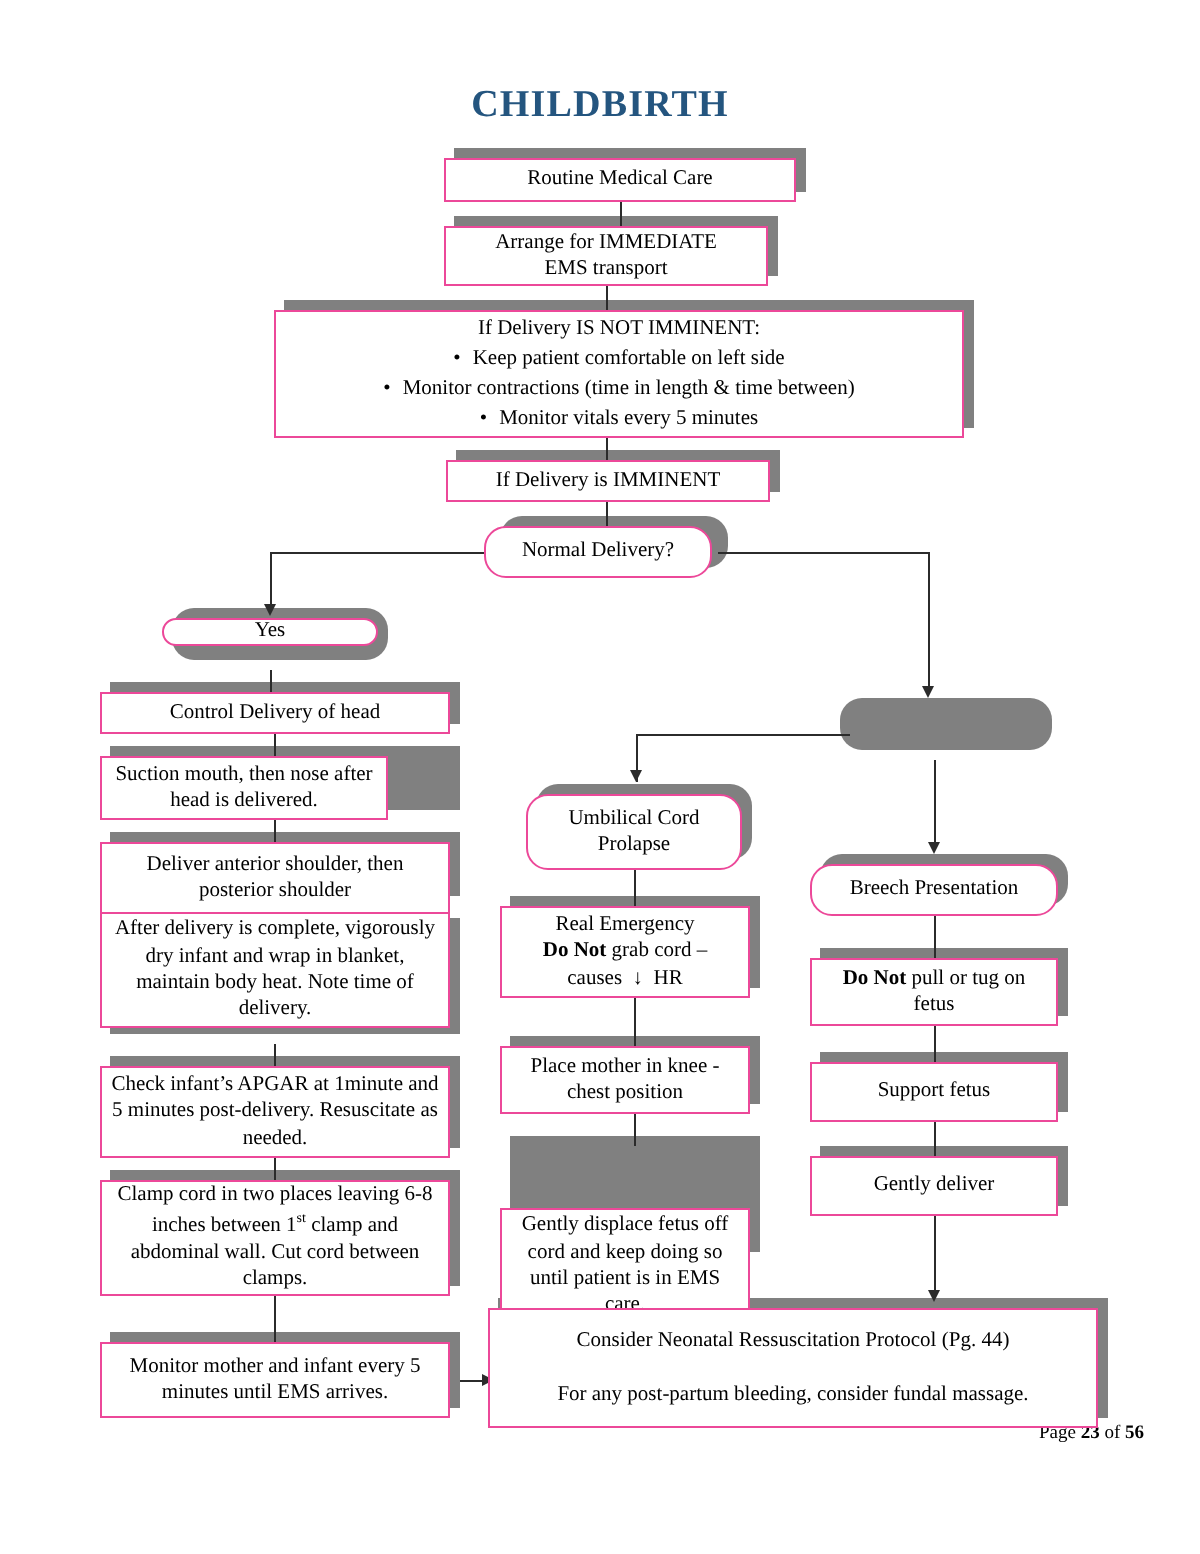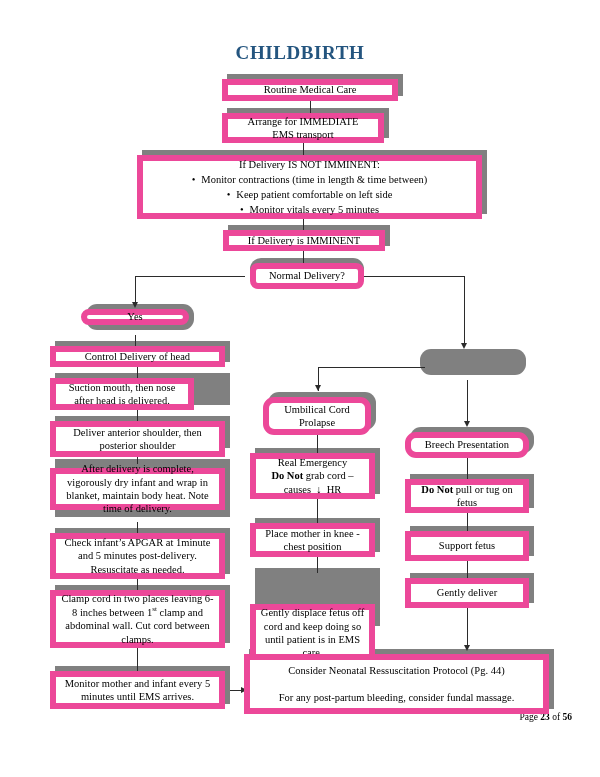--- a/index.html
+++ b/index.html
@@ -22,21 +22,21 @@
     letter-spacing:.6px;
     color:#24557f;
     font-family:"Liberation Serif","DejaVu Serif",serif;
   }
 
   
   .node{
     position:absolute;
     box-sizing:border-box;
     background:#ffffff;
-    border:6px solid #ec4899;
+    border:1px solid #ec4899;
     display:flex;align-items:center;justify-content:center;
     text-align:center;
     font-size:10.5px;
     line-height:1.28;
     padding:2px 4px;
     z-index:5;
   }
   .node .txt{display:block;width:100%;}
   
   .shadow{
@@ -99,37 +99,37 @@
     <span class="txt"><span style="white-space:pre-line">Arrange for IMMEDIATE
 EMS transport</span></span>
   </div>
 
   <div class="vline" style="left:303px;top:143px;height:12px;"></div>
 
   <div class="shadow" style="left:142px;top:150px;width:345px;height:64px;"></div>
   <div class="node" style="left:137px;top:155px;width:345px;height:64px;justify-content:center;">
     <span class="txt bullets">
       <span class="hd">If Delivery IS NOT IMMINENT:</span>
+      <span class="bl">Keep patient comfortable on left side</span>
       <span class="bl">Monitor contractions (time in length &amp; time between)</span>
-      <span class="bl">Keep patient comfortable on left side</span>
       <span class="bl">Monitor vitals every 5 minutes</span>
     </span>
   </div>
 
   <div class="vline" style="left:303px;top:219px;height:11px;"></div>
 
   <div class="shadow" style="left:228px;top:225px;width:162px;height:21px;"></div>
   <div class="node" style="left:223px;top:230px;width:162px;height:21px;">
     <span class="txt">If Delivery is IMMINENT</span>
   </div>
 
   <div class="vline" style="left:303px;top:251px;height:12px;"></div>
 
   <div class="shadow round" style="left:250px;top:258px;width:114px;height:26px;"></div>
-  <div class="node round" style="left:250px;top:263px;width:114px;height:26px;border-radius:8px;">
+  <div class="node round" style="left:242px;top:263px;width:114px;height:26px;">
     <span class="txt">Normal Delivery?</span>
   </div>
 
   <div class="hline" style="left:135px;top:276px;width:110px;"></div>
   <div class="vline" style="left:135px;top:276px;height:27px;"></div>
   <div class="arrow-d" style="left:131.5px;top:302px;"></div>
 
   <div class="hline" style="left:359px;top:276px;width:106px;"></div>
   <div class="vline" style="left:464px;top:276px;height:68px;"></div>
   <div class="arrow-d" style="left:460.5px;top:343px;"></div>
@@ -156,21 +156,21 @@
   <div class="vline" style="left:137px;top:410px;height:11px;"></div>
 
   <div class="shadow" style="left:55px;top:416px;width:175px;height:32px;"></div>
   <div class="node" style="left:50px;top:421px;width:175px;height:36px;">
     <span class="txt">Deliver anterior shoulder, then posterior shoulder</span>
   </div>
 
   <div class="vline" style="left:137px;top:453px;height:11px;"></div>
 
   <div class="shadow" style="left:55px;top:459px;width:175px;height:58px;"></div>
-  <div class="node" style="left:50px;top:468px;width:175px;height:42px;">
+  <div class="node" style="left:50px;top:456px;width:175px;height:58px;">
     <span class="txt">After delivery is complete, vigorously dry infant and wrap in blanket, maintain body heat. Note time of delivery.</span>
   </div>
 
   <div class="vline" style="left:137px;top:522px;height:11px;"></div>
 
   <div class="shadow" style="left:55px;top:528px;width:175px;height:46px;"></div>
   <div class="node" style="left:50px;top:533px;width:175px;height:46px;">
     <span class="txt">Check infant’s APGAR at 1minute and 5 minutes post-delivery. Resuscitate as needed.</span>
   </div>
 

